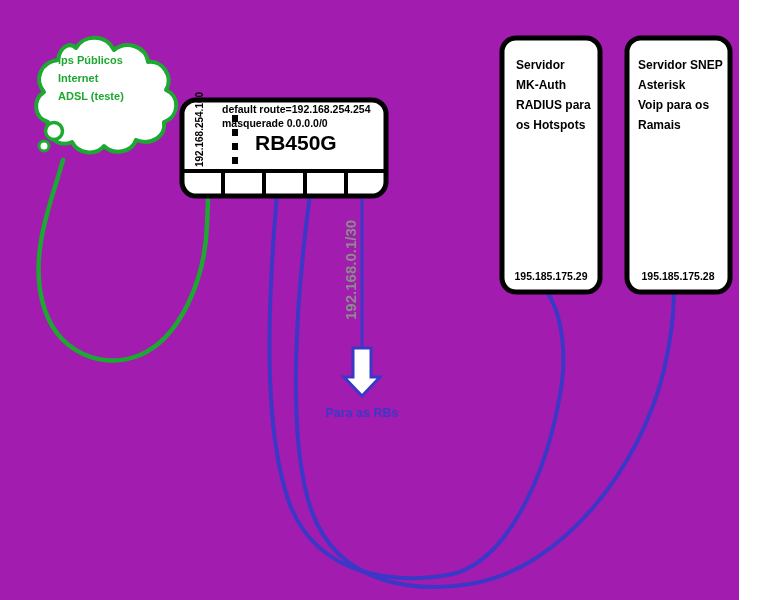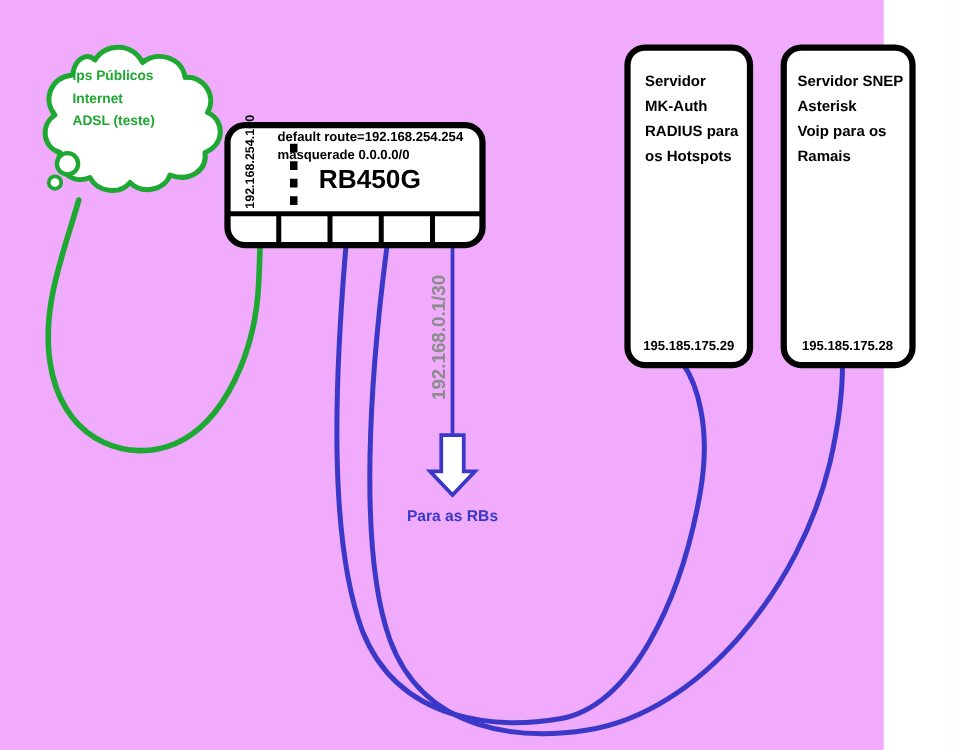--- a/index.html
+++ b/index.html
@@ -10,21 +10,22 @@
   body {
     width: 763px;
     height: 600px;
     overflow: hidden;
     font-family: "Liberation Sans", sans-serif;
   }
   #diagram-root {
     position: relative;
     width: 707px;
     height: 600px;
-    background: #f0abfc;
+    background: #a21caf;
+    padding-left: 32px;
   }
   svg.layer {
     position: absolute;
     top: 0;
     left: 0;
     width: 763px;
     height: 600px;
   }
   .cable {
     fill: none;

